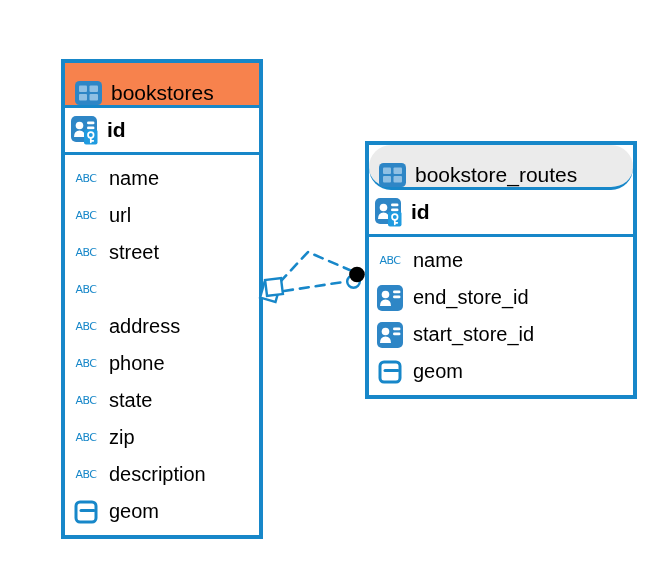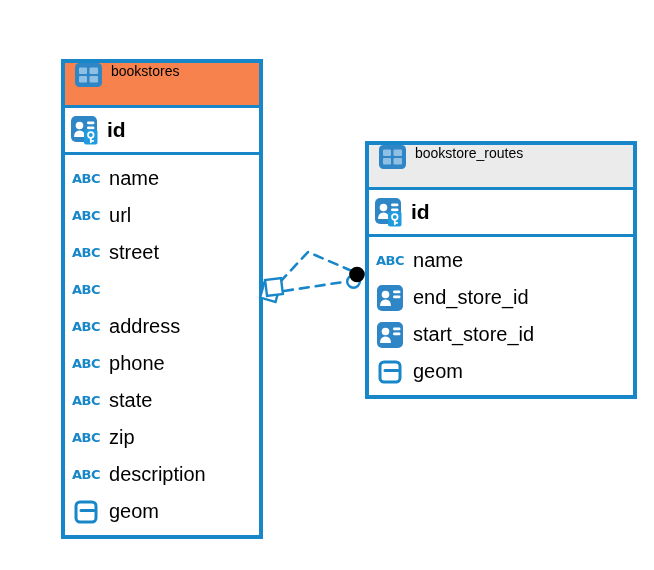--- a/index.html
+++ b/index.html
@@ -15,39 +15,39 @@
     width:654px;height:570px;position:relative;background:#ffffff;
     font-family:"Liberation Sans",sans-serif;color:#000;overflow:hidden;
   }
   .tbl{
     position:absolute;box-sizing:border-box;background:#fff;
     border:4px solid var(--blue);display:flex;flex-direction:column;
   }
   #tbl-bookstores{left:61px;top:59px;width:202px;height:480px;}
   #tbl-routes{left:365px;top:141px;width:272px;height:258px;}
   .hdr{
-    flex:0 0 42px;display:flex;align-items:flex-start;gap:9px;
+    flex:0 0 42px;display:flex;align-items:flex-end;gap:9px;
     padding:0 9px;border-bottom:3px solid var(--blue);
-    font-size:14px;font-weight:400;white-space:nowrap;
+    font-size:21px;font-weight:400;white-space:nowrap;
   }
   #tbl-bookstores .hdr{background:var(--orange);}
-  #tbl-routes .hdr{background:var(--gray);}
+  #tbl-routes .hdr{background:var(--gray);border-radius:22px;}
   .pkrow{
     flex:0 0 44px;display:flex;align-items:center;gap:9px;
     padding:0 5px;border-bottom:3px solid var(--blue);
     font-size:21px;font-weight:700;
   }
   .fields{flex:1;padding:5px 0;display:flex;flex-direction:column;}
   .frow{
     flex:0 0 37px;display:flex;align-items:center;gap:9px;
     padding:0 7px;font-size:20px;white-space:nowrap;
   }
   .ic{flex:0 0 28px;display:flex;align-items:center;justify-content:center;}
   .abc{
-    color:var(--blue);font-weight:700;font-size:13px;letter-spacing:-0.5px;
+    color:var(--blue);font-weight:400;font-size:11px;letter-spacing:-0.5px;
     font-family:"DejaVu Sans",sans-serif;
   }
   #rel-layer{position:absolute;left:0;top:0;width:654px;height:570px;pointer-events:none;}
 </style>
 </head>
 <body>
 
 <div class="tbl" id="tbl-bookstores">
   <div class="hdr">
     <span class="ic">

